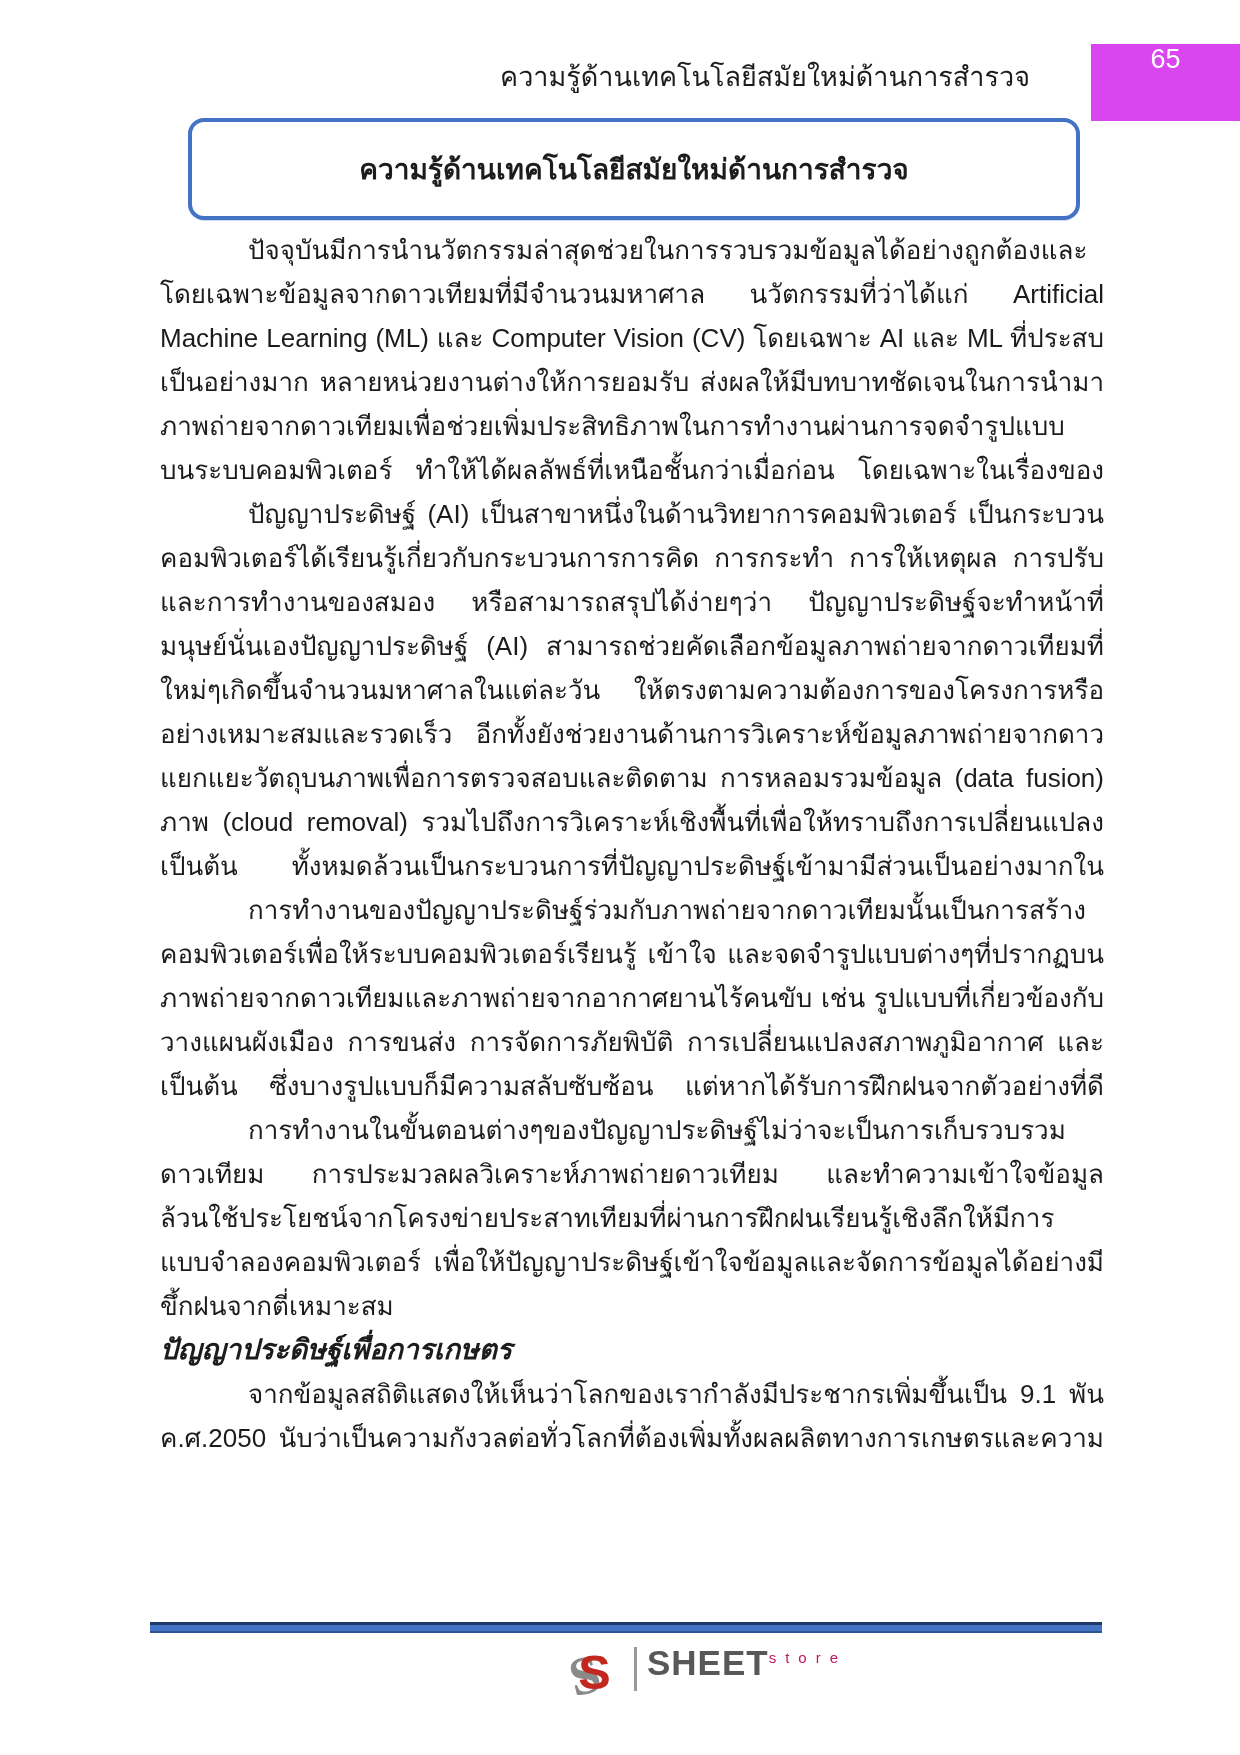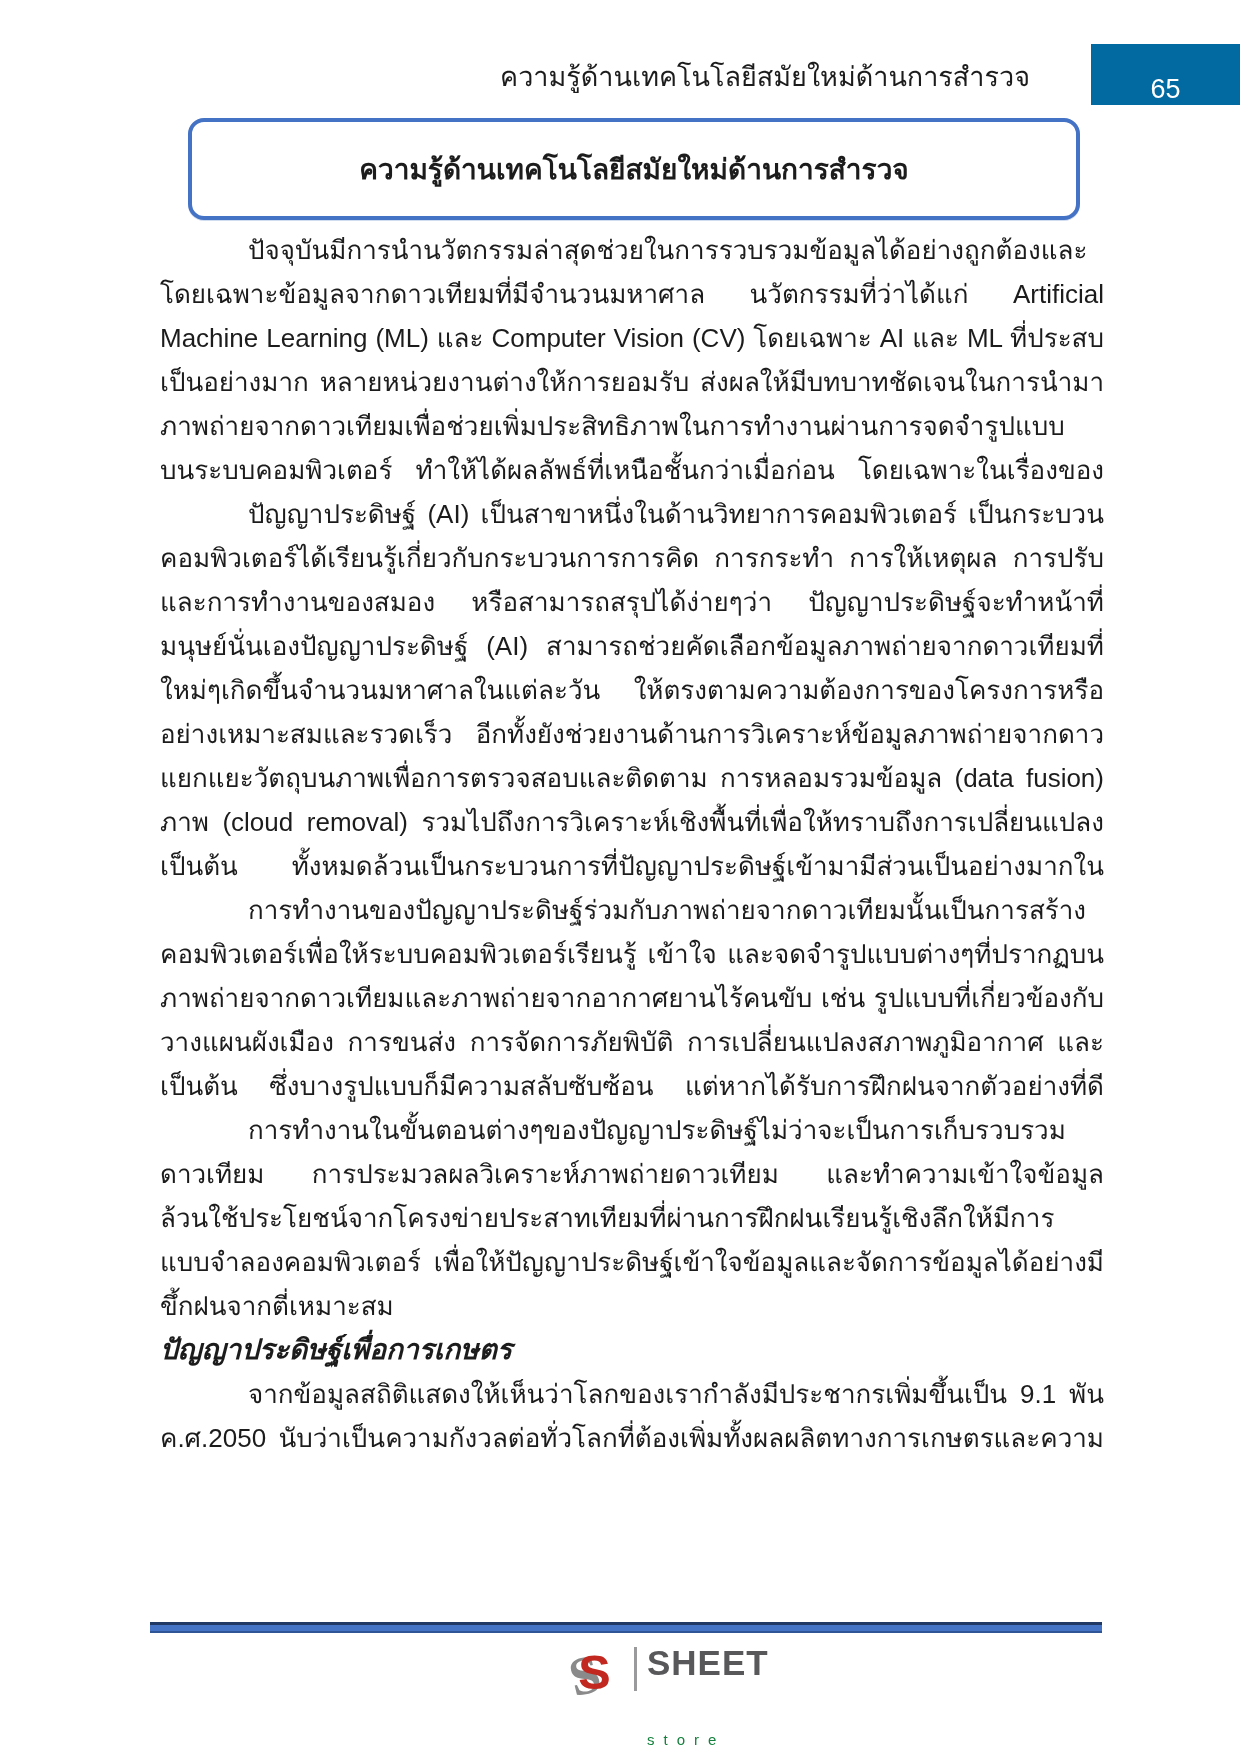--- a/index.html
+++ b/index.html
@@ -11,23 +11,23 @@
     font-family:"Liberation Sans",sans-serif;
     color:#1c1c1c;
     overflow:hidden;
   }
   .running-head{
     position:absolute;top:54px;right:210px;
     height:46px;line-height:46px;
     font-size:27px;white-space:nowrap;
   }
   .page-number-box{
-    position:absolute;left:1091px;top:44px;width:149px;height:61px;
-    background:#0369a1;color:#ffffff;
-    display:flex;align-items:flex-end;justify-content:center;
+    position:absolute;left:1091px;top:44px;width:149px;height:77px;
+    background:#d946ef;color:#ffffff;
+    display:flex;align-items:flex-start;justify-content:center;
     font-size:27px;
   }
   .title-box{
     position:absolute;left:188px;top:118px;width:884px;height:94px;
     border:4px solid #4472C4;border-radius:16px;
     background:#ffffff;
     display:flex;align-items:center;justify-content:center;
     box-shadow:0 1px 0 rgba(68,114,196,0.25);
   }
   .title-box .title{font-weight:bold;font-size:28px;white-space:nowrap;}
@@ -48,23 +48,23 @@
     background:#4472C4;
     border-top:3px solid #1F3864;
     border-bottom:2px solid #2F5597;
   }
   .footer-logo{
     position:absolute;left:568px;top:1642px;
     display:flex;align-items:flex-start;
   }
   .logo-mark{width:58px;height:58px;}
   .logo-divider{width:3px;height:44px;background:#9a9a9c;margin:5px 10px 0 8px;}
-  .logo-textblock{display:flex;flex-direction:column;margin-top:4px;gap:36px;}
+  .logo-textblock{display:flex;flex-direction:row;margin-top:4px;}
   .logo-name{font-size:35px;font-weight:bold;color:#58585b;line-height:33px;letter-spacing:1px;}
-  .logo-sub{font-size:15px;color:#15803d;letter-spacing:9px;margin-top:16px;}
+  .logo-sub{font-size:15px;color:#be185d;letter-spacing:9px;margin-top:3px;}
 </style>
 </head>
 <body>
 
 <div class="page">
 
   <div class="running-head">ความรู้ด้านเทคโนโลยีสมัยใหม่ด้านการสำรวจ</div>
 
   <div class="page-number-box">
     <span>65</span>

